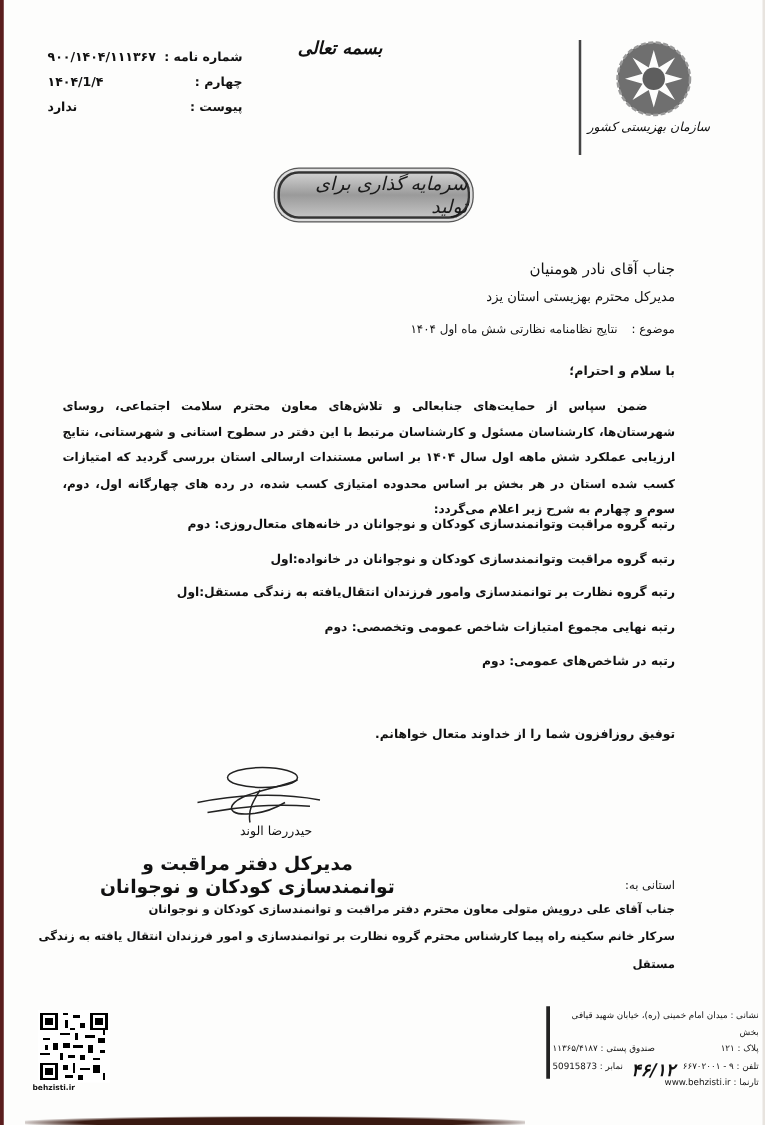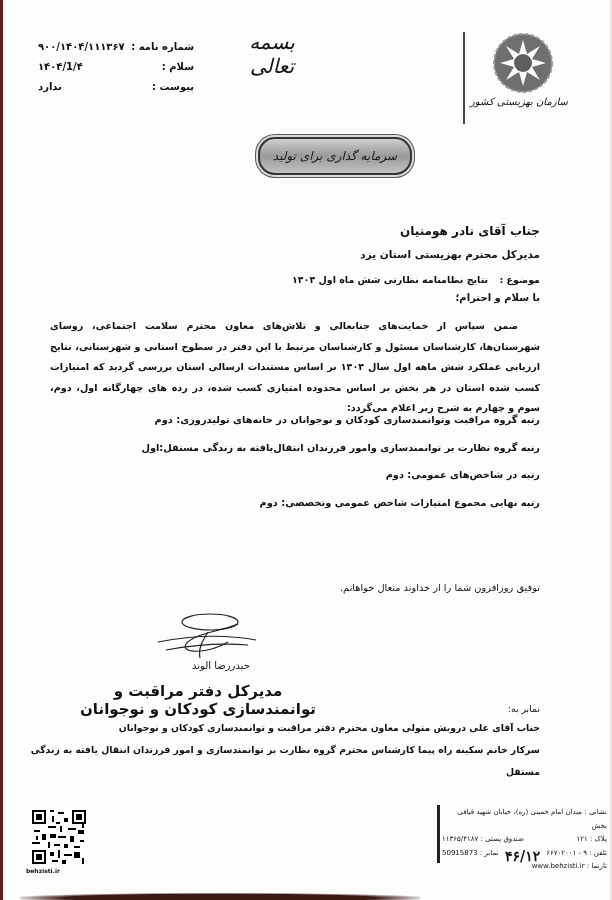--- a/index.html
+++ b/index.html
@@ -16,87 +16,87 @@
     background: radial-gradient(ellipse at center, #3a1a12 0%, #3a1a12 55%, rgba(60,30,20,0) 75%);
   }
 
   
   .meta { position: absolute; left: 14px; top: 36px; width: 180px; font-size: 10px; font-weight: bold; }
   .meta-row { display: flex; justify-content: space-between; direction: rtl; height: 20px; align-items: center; }
   .meta-row .lbl { width: 70px; text-align: right; }
   .meta-row .val { text-align: left; direction: ltr; margin-left: 24px; }
 
   .bismillah { position: absolute; left: 232px; top: 30px; width: 80px; text-align: center;
-    font-family: "DejaVu Serif", serif; font-style: italic; font-size: 20px; direction: rtl; }
+    font-family: "DejaVu Serif", serif; font-style: italic; font-size: 14px; direction: rtl; font-weight: bold; }
 
   
   .logo-divider { position: absolute; left: 463px; top: 32px; width: 2px; height: 92px; background: #444; }
   .logo { position: absolute; left: 492px; top: 32px; width: 62px; height: 62px; }
   .org-name { position: absolute; left: 470px; top: 96px; width: 125px; text-align: left;
     font-family: "DejaVu Serif", serif; font-style: italic; font-size: 10px; direction: rtl; }
 
   
   .banner {
     position: absolute; left: 222px; top: 137px; width: 150px; height: 34px;
     border-radius: 17px; background: linear-gradient(#cfcfcf, #9a9a9a 50%, #c2c2c2);
     border: 2px solid #333; box-shadow: 0 0 0 2px #ddd, 0 0 0 3px #555;
     display: flex; align-items: center; justify-content: center;
-    font-family: "DejaVu Serif", serif; font-style: italic; font-size: 12px; color: #1a1a1a; direction: rtl; margin-left: 36px;
+    font-family: "DejaVu Serif", serif; font-style: italic; font-size: 15px; color: #1a1a1a; direction: rtl;
   }
 
   
-  .addr { position: absolute; right: 72px; width: 400px; font-weight: bold; direction: rtl; text-align: right; margin-top: 16px; }
+  .addr { position: absolute; right: 72px; width: 400px; font-weight: normal; direction: rtl; text-align: right; }
   .addr1 { top: 208px; font-size: 12px; }
   .addr2 { top: 232px; font-size: 10.5px; }
   .addr3 { top: 258px; font-size: 9.5px; }
   .addr3 .subj-lbl { margin-left: 8px; }
 
   .salutation { position: absolute; right: 72px; top: 292px; font-size: 10px; font-weight: bold; direction: rtl; text-align: right; }
 
   .body-para { position: absolute; right: 72px; left: 50px; top: 316px; font-size: 9.6px; font-weight: bold;
     direction: rtl; text-align: justify; line-height: 20.5px; }
   .body-para .first-line { text-indent: 22px; }
 
   .ranks { position: absolute; right: 72px; top: 406px; width: 500px; direction: rtl; }
   .rank-item { font-size: 9.8px; font-weight: bold; height: 27.5px; line-height: 27.5px; text-align: right; }
 
-  .closing { position: absolute; right: 72px; top: 582px; font-size: 9.8px; font-weight: normal; direction: rtl; }
+  .closing { position: absolute; right: 72px; top: 582px; font-size: 9.8px; font-weight: bold; direction: rtl; }
 
   
   .signature { position: absolute; left: 148px; top: 612px; width: 110px; height: 50px; }
   .signer-name { position: absolute; left: 192px; top: 660px; font-size: 10px; direction: rtl; }
   .signer-title { position: absolute; left: 68px; top: 682px; width: 260px; font-size: 15px; font-weight: bold; direction: rtl; text-align: center; }
 
   
   .cc { position: absolute; right: 72px; top: 701px; width: 540px; direction: rtl; font-size: 9.3px; font-weight: bold; }
   .cc-title { height: 16px; line-height: 16px; font-weight: normal; }
   .cc-item { height: 22px; line-height: 22px; }
 
   
   .footer-bar { position: absolute; left: 437px; top: 805px; width: 3px; height: 58px; background: #222; }
   .footer { position: absolute; left: 442px; top: 806px; width: 165px; font-size: 7px; direction: rtl; text-align: right; line-height: 13.5px; }
   .footer-row { display: flex; justify-content: space-between; direction: rtl; }
-  .handnote { position: absolute; left: 505px; top: 848px; font-family: "DejaVu Serif", serif; font-weight: bold; font-size: 14px; }
+  .handnote { position: absolute; left: 505px; top: 848px; font-family: "DejaVu Serif", serif; font-style: italic; font-weight: bold; font-size: 14px; }
 
   .qr { position: absolute; left: 30px; top: 808px; width: 58px; height: 58px; }
   .qr-caption { position: absolute; left: 26px; top: 867px; font-size: 6px; font-weight: bold; }
 </style>
 </head>
 <body>
 
 <div class="edge-left"></div>
 <div class="edge-right"></div>
 
 <div class="meta">
   <div class="meta-row">
     <span class="lbl">شماره نامه :</span>
     <span class="val">۹۰۰/۱۴۰۴/۱۱۱۳۶۷</span>
   </div>
   <div class="meta-row">
-    <span class="lbl">سلام :</span>
+    <span class="lbl">چهارم :</span>
     <span class="val">۱۴۰۴/1/۴</span>
   </div>
   <div class="meta-row">
     <span class="lbl">پیوست :</span>
     <span class="val">ندارد</span>
   </div>
 </div>
 
 <div class="bismillah">بسمه تعالی</div>
 
@@ -124,42 +124,43 @@
   <span>نتایج نظامنامه نظارتی شش ماه اول ۱۴۰۴</span>
 </div>
 
 <div class="salutation">با سلام و احترام؛</div>
 
 <div class="body-para">
   <div class="first-line">ضمن سپاس از حمایت‌های جنابعالی و تلاش‌های معاون محترم سلامت اجتماعی، روسای شهرستان‌ها، کارشناسان مسئول و کارشناسان مرتبط با این دفتر در سطوح استانی و شهرستانی، نتایج ارزیابی عملکرد شش ماهه اول سال ۱۴۰۴ بر اساس مستندات ارسالی استان بررسی گردید که امتیازات کسب شده استان در هر بخش بر اساس محدوده امتیازی کسب شده، در رده های چهارگانه اول، دوم، سوم و چهارم به شرح زیر اعلام می‌گردد:</div>
 </div>
 
 <div class="ranks">
-  <div class="rank-item">رتبه گروه مراقبت وتوانمندسازی کودکان و نوجوانان در خانه‌های تولید‌روزی: دوم</div>
+  <div class="rank-item">رتبه گروه مراقبت وتوانمندسازی کودکان و نوجوانان در خانه‌های متعال‌روزی: دوم</div>
+  <div class="rank-item">رتبه گروه مراقبت وتوانمندسازی کودکان و نوجوانان در خانواده:اول</div>
   <div class="rank-item">رتبه گروه نظارت بر توانمندسازی وامور فرزندان انتقال‌یافته به زندگی مستقل:اول</div>
+  <div class="rank-item">رتبه نهایی مجموع امتیازات شاخص عمومی وتخصصی: دوم</div>
   <div class="rank-item">رتبه در شاخص‌های عمومی: دوم</div>
-  <div class="rank-item">رتبه نهایی مجموع امتیازات شاخص عمومی وتخصصی: دوم</div>
 </div>
 
 <div class="closing">توفیق روزافزون شما را از خداوند متعال خواهانم.</div>
 
 <svg class="signature" viewBox="0 0 110 50">
   <g fill="none" stroke="#222" stroke-width="1.2">
     <ellipse cx="62" cy="10" rx="28" ry="8"></ellipse>
     <path d="M90 12 C70 20, 45 22, 38 32 C32 42, 60 42, 80 30"></path>
     <path d="M10 30 C40 24, 75 22, 108 28"></path>
     <path d="M18 38 C45 33, 75 31, 100 33"></path>
     <path d="M60 20 C55 28, 50 36, 52 46"></path>
   </g>
 </svg>
 <div class="signer-name">حیدررضا الوند</div>
 <div class="signer-title">مدیرکل دفتر مراقبت و توانمندسازی کودکان و نوجوانان</div>
 
 <div class="cc">
-  <div class="cc-title">نمابر به:</div>
+  <div class="cc-title">استانی به:</div>
   <div class="cc-item">جناب آقای علی درویش متولی معاون محترم دفتر مراقبت و توانمندسازی کودکان و نوجوانان</div>
   <div class="cc-item">سرکار خانم سکینه راه پیما کارشناس محترم گروه نظارت بر توانمندسازی و امور فرزندان انتقال یافته به زندگی مستقل</div>
 </div>
 
 <div class="footer-bar"></div>
 <div class="footer">
   <div>نشانی : میدان امام خمینی (ره)، خیابان شهید قیافی بخش</div>
   <div class="footer-row">
     <span>پلاک : ۱۲۱</span>
     <span>صندوق پستی : ۱۱۳۶۵/۴۱۸۷</span>

